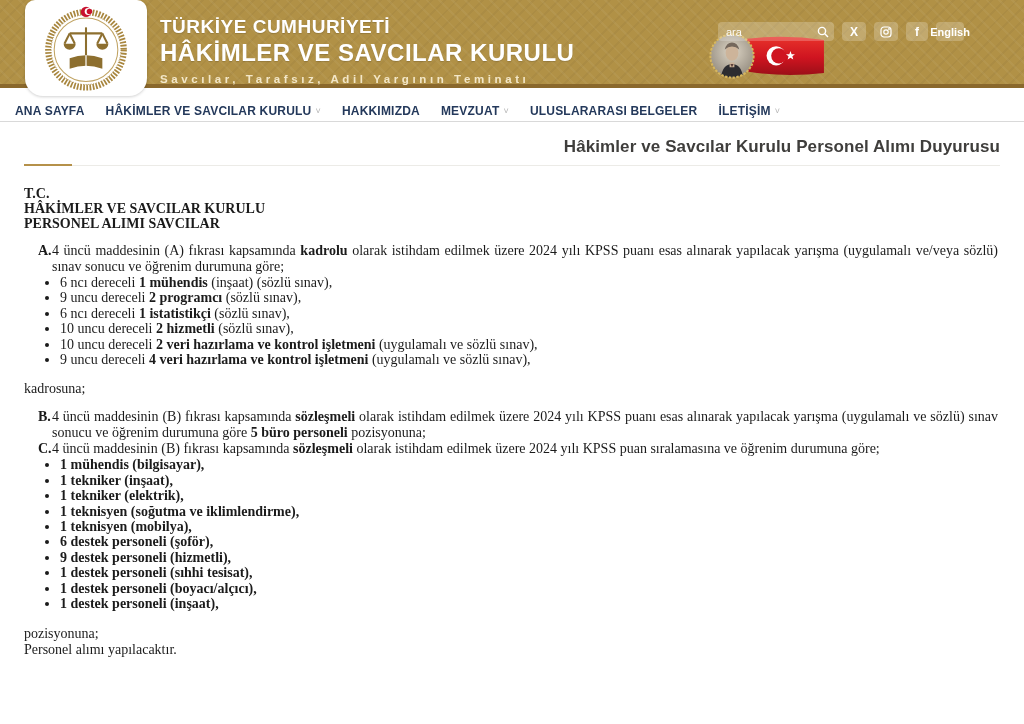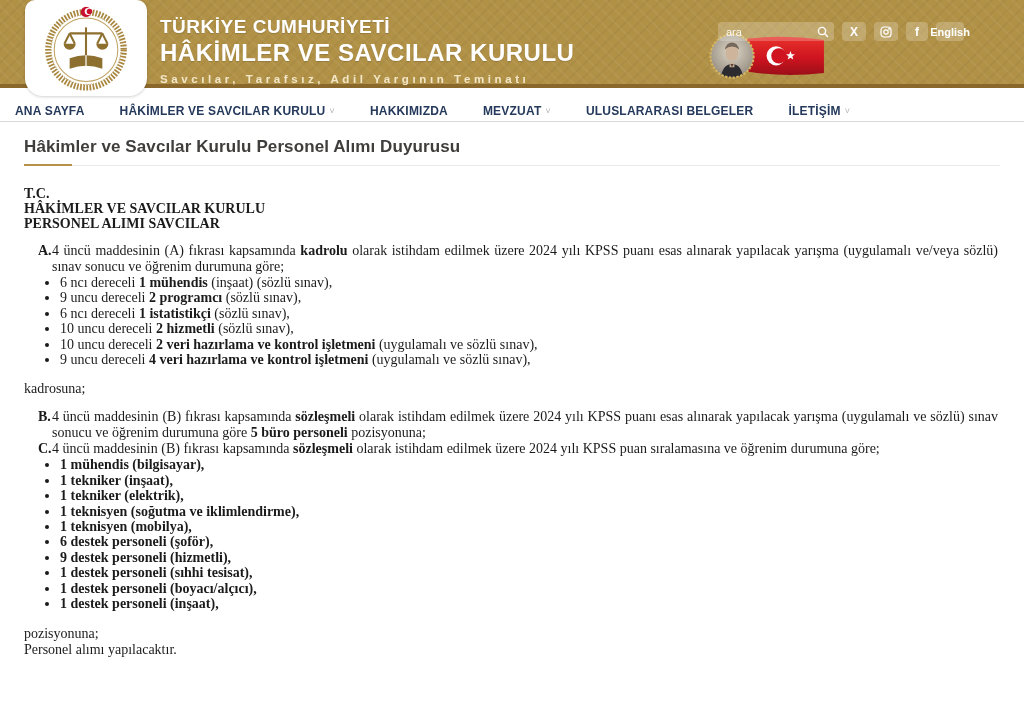--- a/index.html
+++ b/index.html
@@ -38,27 +38,27 @@
   .fb-btn{ width:22px; }
   .en-btn{ width:28px; font-size:11px; font-weight:600; }
 
   .ataturk{ position:absolute; left:708px; top:32px; width:118px; height:48px; z-index:5; }
   .ataturk .flag{ position:absolute; left:36px; top:2px; width:82px; height:45px; }
   .ataturk .portrait{ position:absolute; left:0; top:0; width:48px; height:48px; }
 
   
   .main-nav{ height:34px; background:#fff; border-bottom:1px solid #d9d9d9;
              display:flex; align-items:center; padding-left:15px; }
-  .main-nav ul{ list-style:none; display:flex; gap:35px; align-items:center;margin-top:12px; }
+  .main-nav ul{ list-style:none; display:flex; gap:21px; align-items:center;margin-top:12px; }
   .main-nav li{ font-size:12px; font-weight:bold; color:var(--nav-text,#24395b);
                 letter-spacing:.2px; cursor:pointer; white-space:nowrap; display:flex; align-items:center; }
   .caret{ font-size:9px; color:#b3b3b3; margin-left:4px; font-weight:normal; }
 
   
-  .title-bar{ padding:15px 24px 0; position:relative; }
+  .title-bar{ padding:15px 24px 0; position:relative;text-align:right; }
   .title-bar h1{ font-size:17px; font-weight:600; color:var(--title-text,#3f3e3c); letter-spacing:.1px; }
   .title-rule{ margin-top:8px; border-bottom:1px solid #ecebe7; position:relative; height:0; }
   .title-rule::before{ content:""; position:absolute; left:0; top:-1px; width:48px; height:2px;
                        background:var(--accent-gold,#b5914a); }
 
   
   .doc{ font-family:"Liberation Serif", serif; color:var(--doc-text,#1b1b1b);
         font-size:14px; line-height:16px; padding:0 26px 0 24px; }
   .doc-heading{ text-align:left; font-weight:bold; font-size:14px; line-height:15px; margin-top:20px; }
   .doc-intro{ margin-top:30px; }

